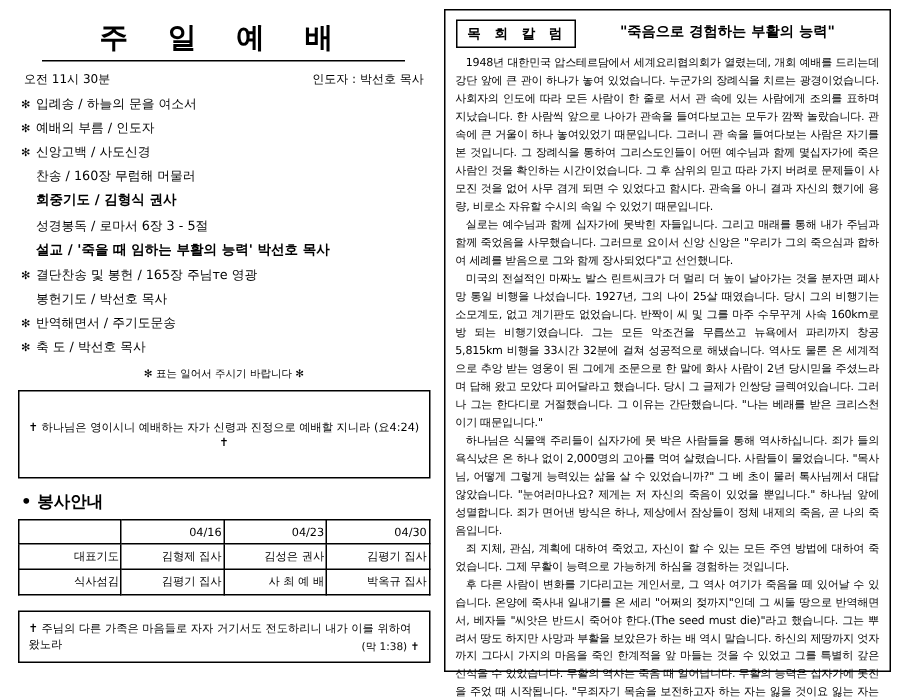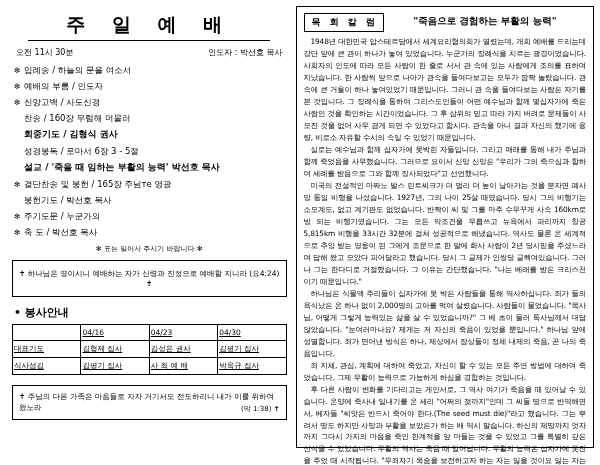--- a/index.html
+++ b/index.html
@@ -93,40 +93,39 @@
   .note-row {
     font-size: 7px;
     text-align: center;
     margin-top: 6px;
     margin-bottom: 6px;
   }
   .boxed-verse {
     border: 1px solid #000;
     font-size: 7.5px;
     text-align: center;
-    padding: 8px 2px;
+    padding: 19px 2px;
     margin: 4px 0 8px 0;
   }
   .section-head {
     font-size: 11px;
     font-weight: bold;
     margin: 6px 0 4px 2px;
   }
   table.duty {
     border-collapse: collapse;
     width: 100%;
     font-size: 7.5px;
     table-layout: fixed;
   }
   table.duty th, table.duty td {
     border: 1px solid #000;
-    text-align: left;
+    text-align: right;
     padding: 3px 1px;
     font-weight: normal;
-    text-decoration: underline;
   }
   table.duty th {
     font-weight: normal;
   }
   .bottom-box {
     border: 1px solid #000;
     font-size: 7.5px;
     padding: 5px 6px;
     margin-top: 10px;
     line-height: 1.5;
@@ -219,21 +218,21 @@
       <div class="order-item">
         <span class="star">✻</span>
         <span class="otext">결단찬송 및 봉헌 / 165장 주님те 영광</span>
       </div>
       <div class="order-item indent">
         <span class="star"></span>
         <span class="otext">봉헌기도 / 박선호 목사</span>
       </div>
       <div class="order-item">
         <span class="star">✻</span>
-        <span class="otext">주기도문 / 누군가의</span>
+        <span class="otext">반역해면서 / 주기도문송</span>
       </div>
       <div class="order-item">
         <span class="star">✻</span>
         <span class="otext">축 도 / 박선호 목사</span>
       </div>
     </div>
 
     <div class="note-row">✻ 표는 일어서 주시기 바랍니다 ✻</div>
 
     <div class="boxed-verse">✝ 하나님은 영이시니 예배하는 자가 신령과 진정으로 예배할 지니라 (요4:24) ✝</div>

